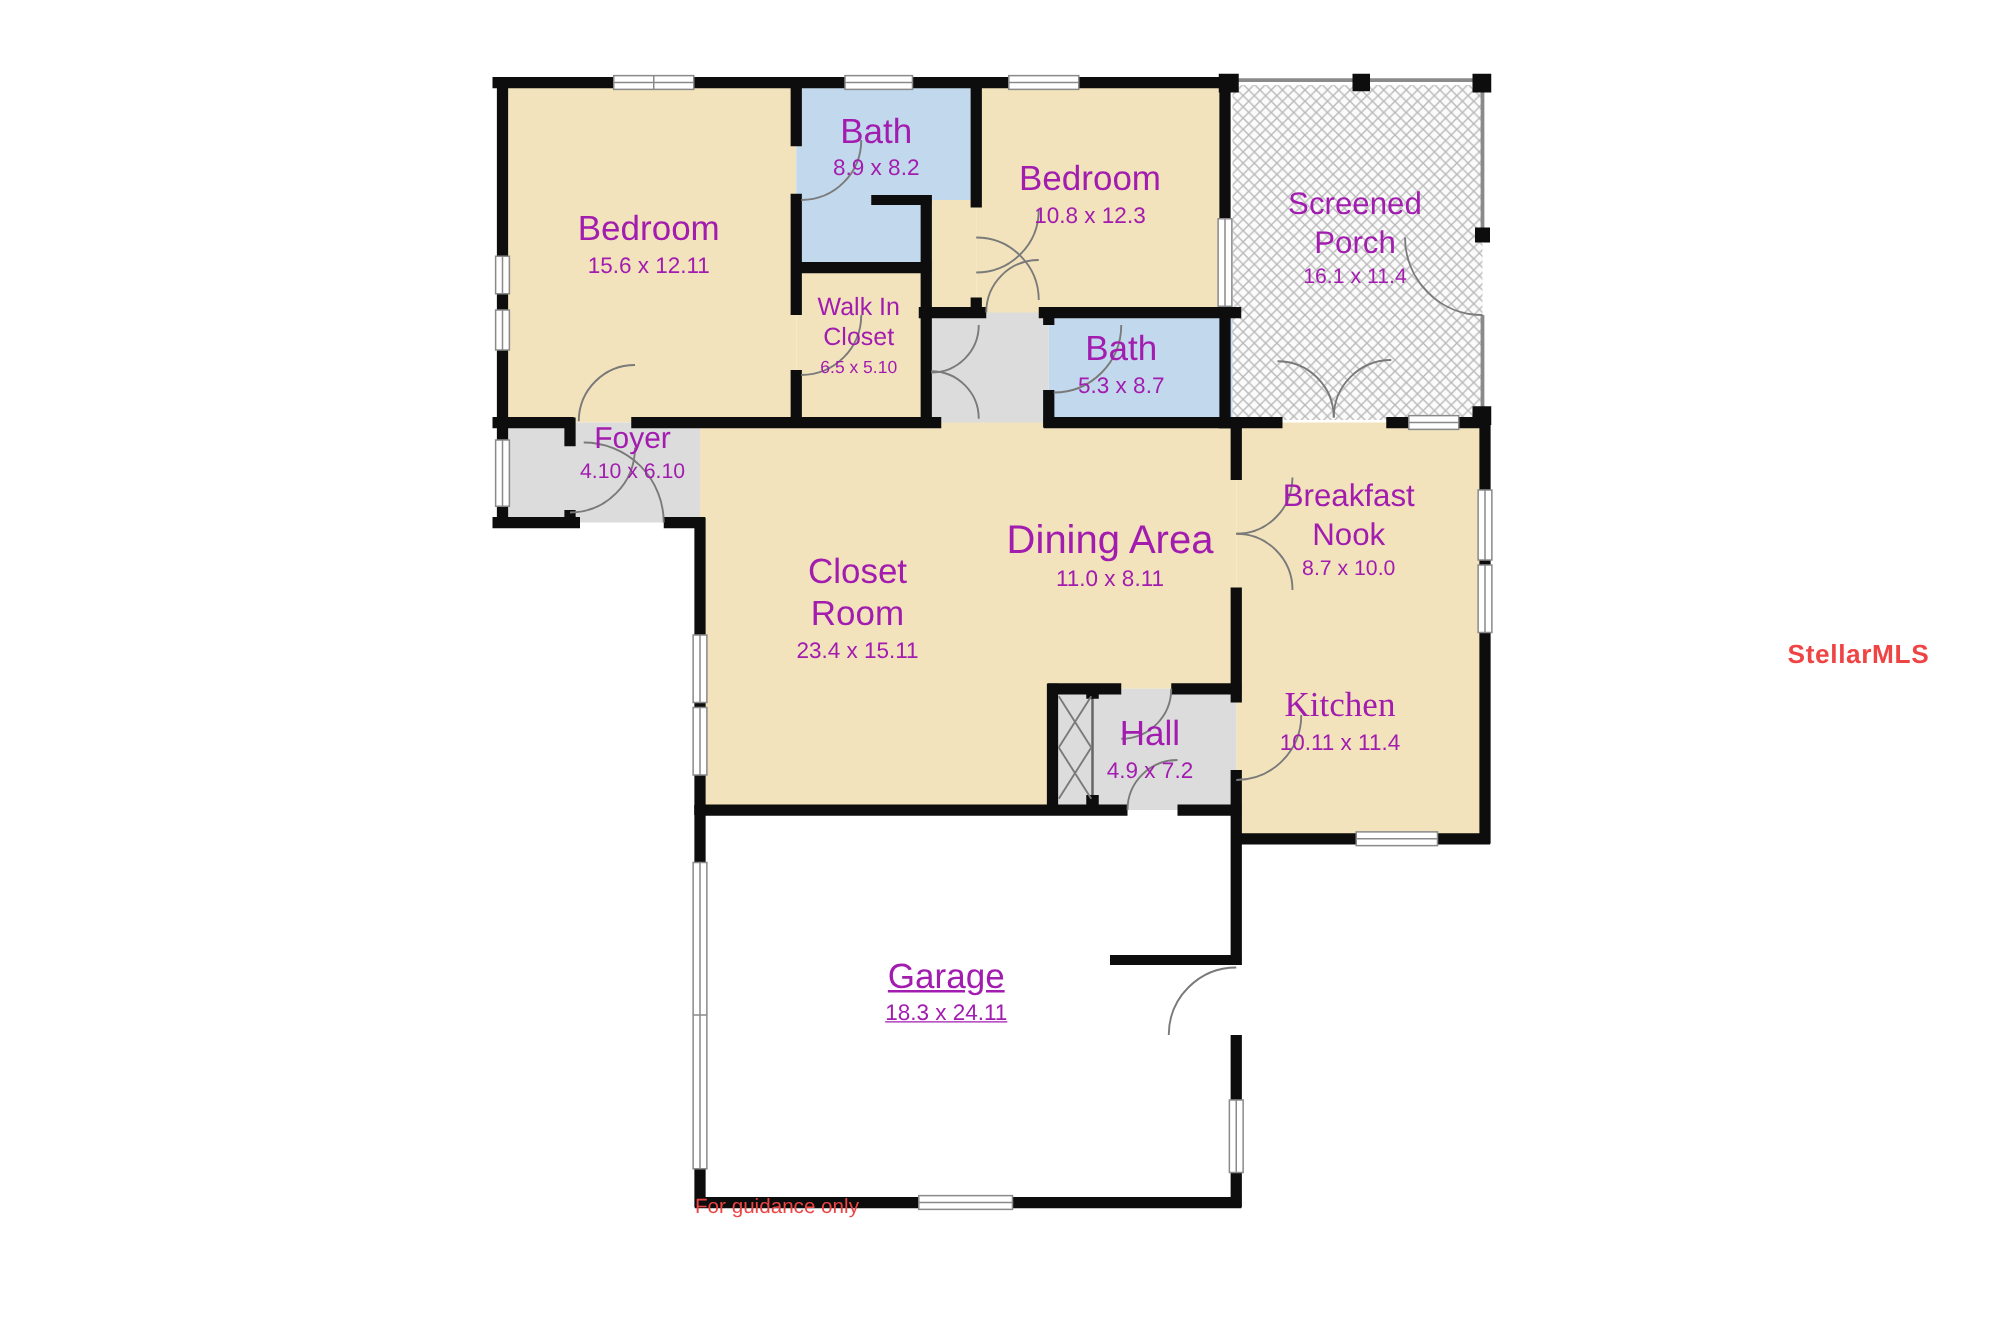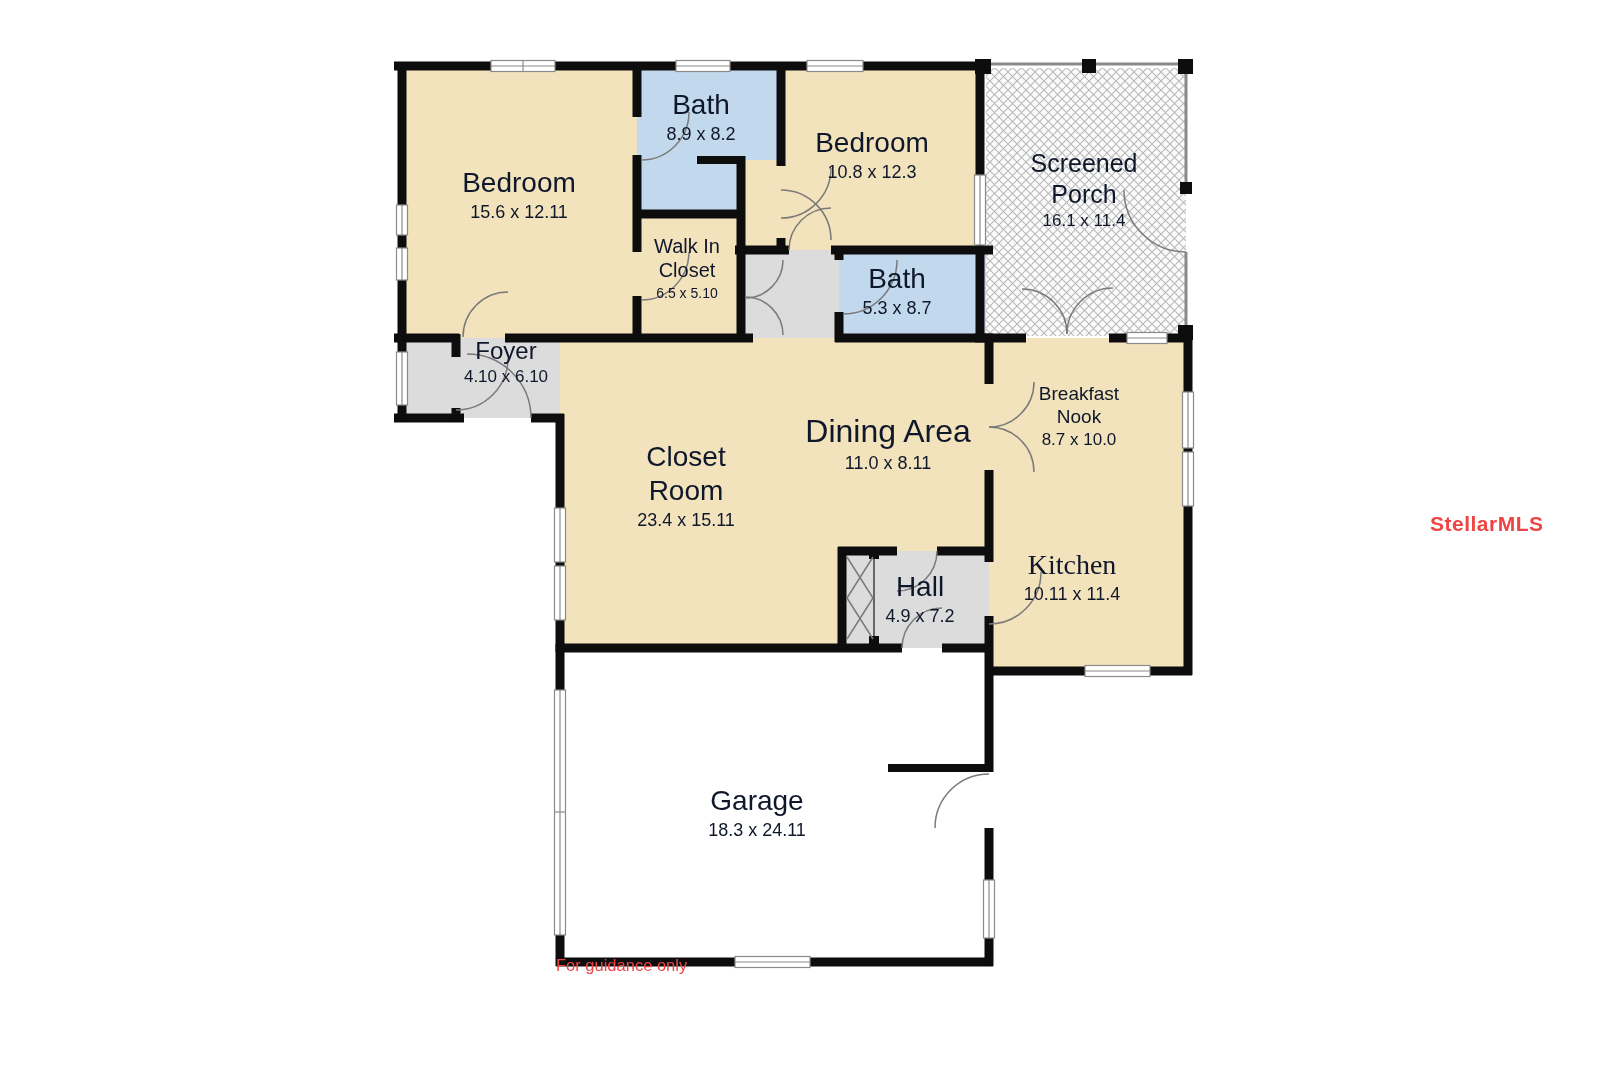--- a/index.html
+++ b/index.html
@@ -1,19 +1,19 @@
 <!DOCTYPE html>
 <html><head>
 <meta charset="utf-8">
 <style>
   html,body{margin:0;padding:0;background:#ffffff;}
   .stage{position:relative;width:1600px;height:1066px;background:#ffffff;overflow:hidden;
          font-family:"Liberation Sans", sans-serif;}
   svg{position:absolute;left:0;top:0;}
-  .room-label{position:absolute;width:240px;text-align:center;color:#0f172a;pointer-events:none;}
+  .room-label{position:absolute;width:240px;text-align:center;color:#a21caf;pointer-events:none;}
   .room-name{white-space:pre-line;line-height:1.22;font-weight:400;letter-spacing:0px;}
   .room-dims{margin-top:2px;font-weight:400;}
   .disclaimer{position:absolute;color:#ef4444;}
   .watermark{position:absolute;color:#ef4444;font-weight:700;letter-spacing:0.5px;}
 </style>
 </head>
 <body>
 
 <div class="stage">
 
@@ -232,33 +232,33 @@
 <div class="room-label" style="left:566px;top:440px;">
   <div class="room-name" style="font-size:28px;">Closet
 Room</div>
   <div class="room-dims" style="font-size:18px;">23.4 x 15.11</div>
 </div>
 <div class="room-label" style="left:768px;top:412px;">
   <div class="room-name" style="font-size:32px;">Dining Area</div>
   <div class="room-dims" style="font-size:18px;">11.0 x 8.11</div>
 </div>
 <div class="room-label" style="left:959px;top:382px;">
-  <div class="room-name" style="font-size:19px;">Breakfast
+  <div class="room-name" style="font-size:25px;">Breakfast
 Nook</div>
   <div class="room-dims" style="font-size:17px;">8.7 x 10.0</div>
 </div>
 <div class="room-label" style="left:952px;top:548px;">
   <div class="room-name" style="font-size:28px;font-family:Liberation Serif, serif;">Kitchen</div>
   <div class="room-dims" style="font-size:18px;">10.11 x 11.4</div>
 </div>
 <div class="room-label" style="left:800px;top:570px;">
   <div class="room-name" style="font-size:28px;">Hall</div>
   <div class="room-dims" style="font-size:18px;">4.9 x 7.2</div>
 </div>
-<div class="room-label" style="left:637px;top:784px;">
+<div class="room-label" style="left:637px;top:764px;text-decoration:underline;">
   <div class="room-name" style="font-size:28px;">Garage</div>
   <div class="room-dims" style="font-size:18px;">18.3 x 24.11</div>
 </div>
 
 <div class="disclaimer" style="left:556px;top:956px;font-size:16.5px;">For guidance only</div>
 
 <div class="watermark" style="left:1430px;top:512px;font-size:21px;">StellarMLS</div>
 
 </div>
 

